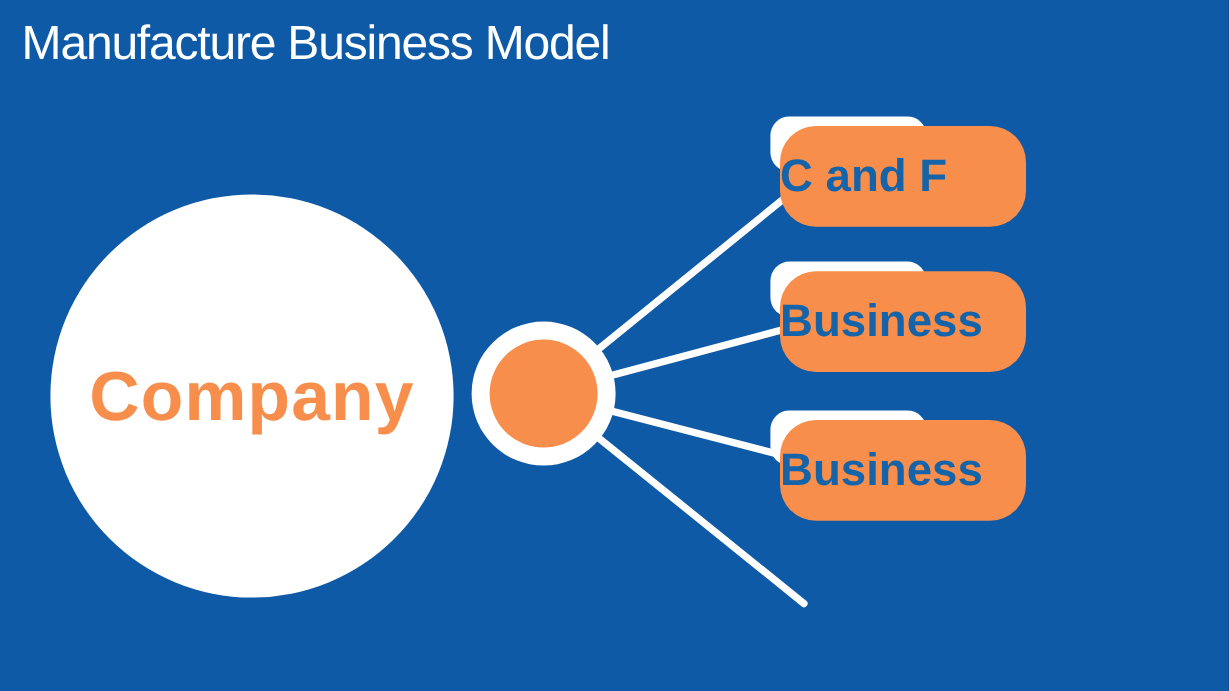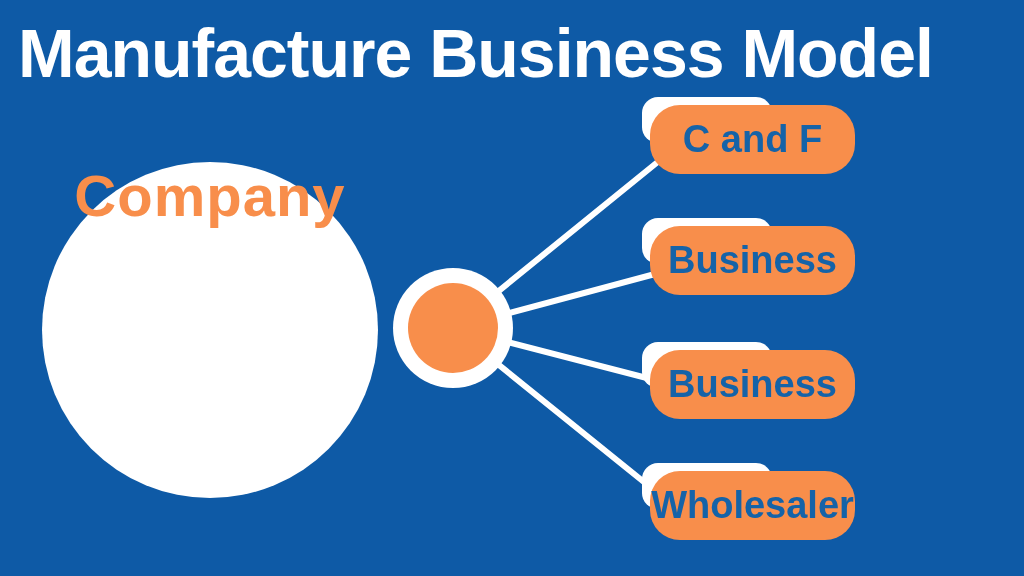--- a/index.html
+++ b/index.html
@@ -20,22 +20,22 @@
     width: 1024px;
     height: 576px;
     background: var(--background);
     overflow: hidden;
   }
   .page-title {
     position: absolute;
     left: 18px;
     top: 14px;
     color: var(--white);
-    font-size: 68px;
-    font-weight: bold;
+    font-size: 40px;
+    font-weight: normal;
     letter-spacing: -1px;
     white-space: nowrap;
   }
   .lines-svg {
     position: absolute;
     left: 0; top: 0;
     width: 1024px; height: 576px;
     z-index: 1;
   }
   .lines-svg line {
@@ -43,21 +43,21 @@
     stroke-width: 6;
     stroke-linecap: round;
   }
   .company-circle {
     position: absolute;
     left: 42px; top: 162px;
     width: 336px; height: 336px;
     background: var(--white);
     border-radius: 50%;
     z-index: 2;
-    display: flex; align-items: flex-start; justify-content: center;
+    display: flex; align-items: center; justify-content: center;
   }
   .company-label {
     color: var(--orange);
     font-size: 58px;
     font-weight: bold;
     letter-spacing: 1px;
     white-space: nowrap;
   }
   .hub-outer {
     position: absolute;
@@ -83,24 +83,24 @@
   .node-tab {
     position: absolute;
     left: 0; top: 0;
     width: 130px; height: 46px;
     background: var(--white);
     border-radius: 16px;
   }
   .node-box {
     position: absolute;
     left: 8px; top: 8px;
-    width: 205px; height: 69px;
+    width: 205px; height: 84px;
     background: var(--orange);
     border-radius: 30px;
-    display: flex; align-items: center; justify-content: center;
+    display: flex; align-items: center; 
   }
   .node-label {
     color: var(--node-text);
     font-size: 38px;
     font-weight: bold;
     white-space: nowrap;
   }
   .node-candf      { top: 97px;  }
   .node-retailer   { top: 218px; }
   .node-consumer   { top: 342px; }
@@ -142,20 +142,14 @@
     </div>
   </div>
 
   <div class="node node-consumer">
     <div class="node-tab"></div>
     <div class="node-box">
       <span class="node-label">Business</span>
     </div>
   </div>
 
-  <div class="node node-wholesaler">
-    <div class="node-tab"></div>
-    <div class="node-box">
-      <span class="node-label">Wholesaler</span>
-    </div>
-  </div>
 
 </div>
 
 </body></html>

